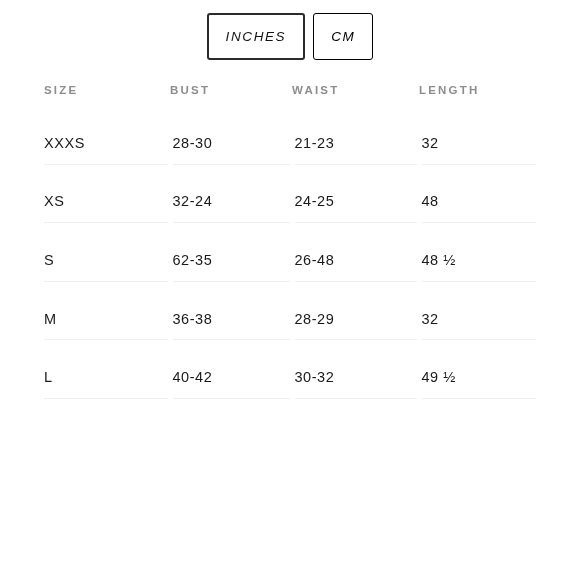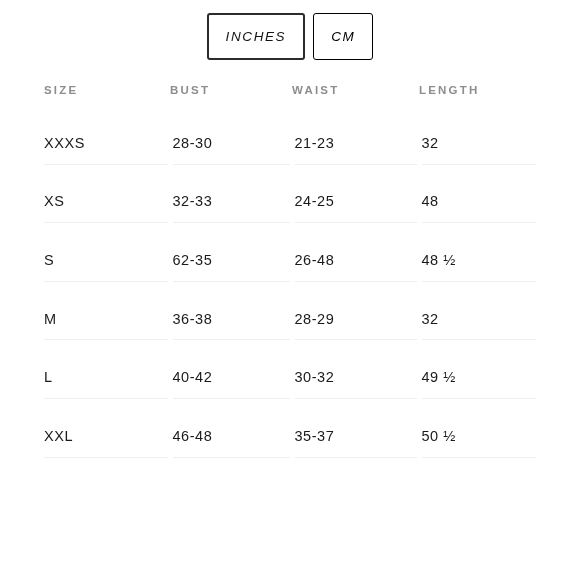--- a/index.html
+++ b/index.html
@@ -141,21 +141,21 @@
           </td>
         <td>
             <span class="cell-text">32</span>
           </td>
       </tr>
       <tr>
         <td>
             <span class="cell-text">XS</span>
           </td>
         <td>
-            <span class="cell-text">32-33</span>
+            <span class="cell-text">32-24</span>
           </td>
         <td>
             <span class="cell-text">24-25</span>
           </td>
         <td>
             <span class="cell-text">48</span>
           </td>
       </tr>
       <tr>
         <td>
@@ -190,32 +190,18 @@
             <span class="cell-text">L</span>
           </td>
         <td>
             <span class="cell-text">40-42</span>
           </td>
         <td>
             <span class="cell-text">30-32</span>
           </td>
         <td>
             <span class="cell-text">49 ½</span>
-          </td>
-      </tr>
-      <tr>
-        <td>
-            <span class="cell-text">XXL</span>
-          </td>
-        <td>
-            <span class="cell-text">46-48</span>
-          </td>
-        <td>
-            <span class="cell-text">35-37</span>
-          </td>
-        <td>
-            <span class="cell-text">50 ½</span>
           </td>
       </tr>
     </tbody>
   </table>
 
 </div>
 
 </body></html>

